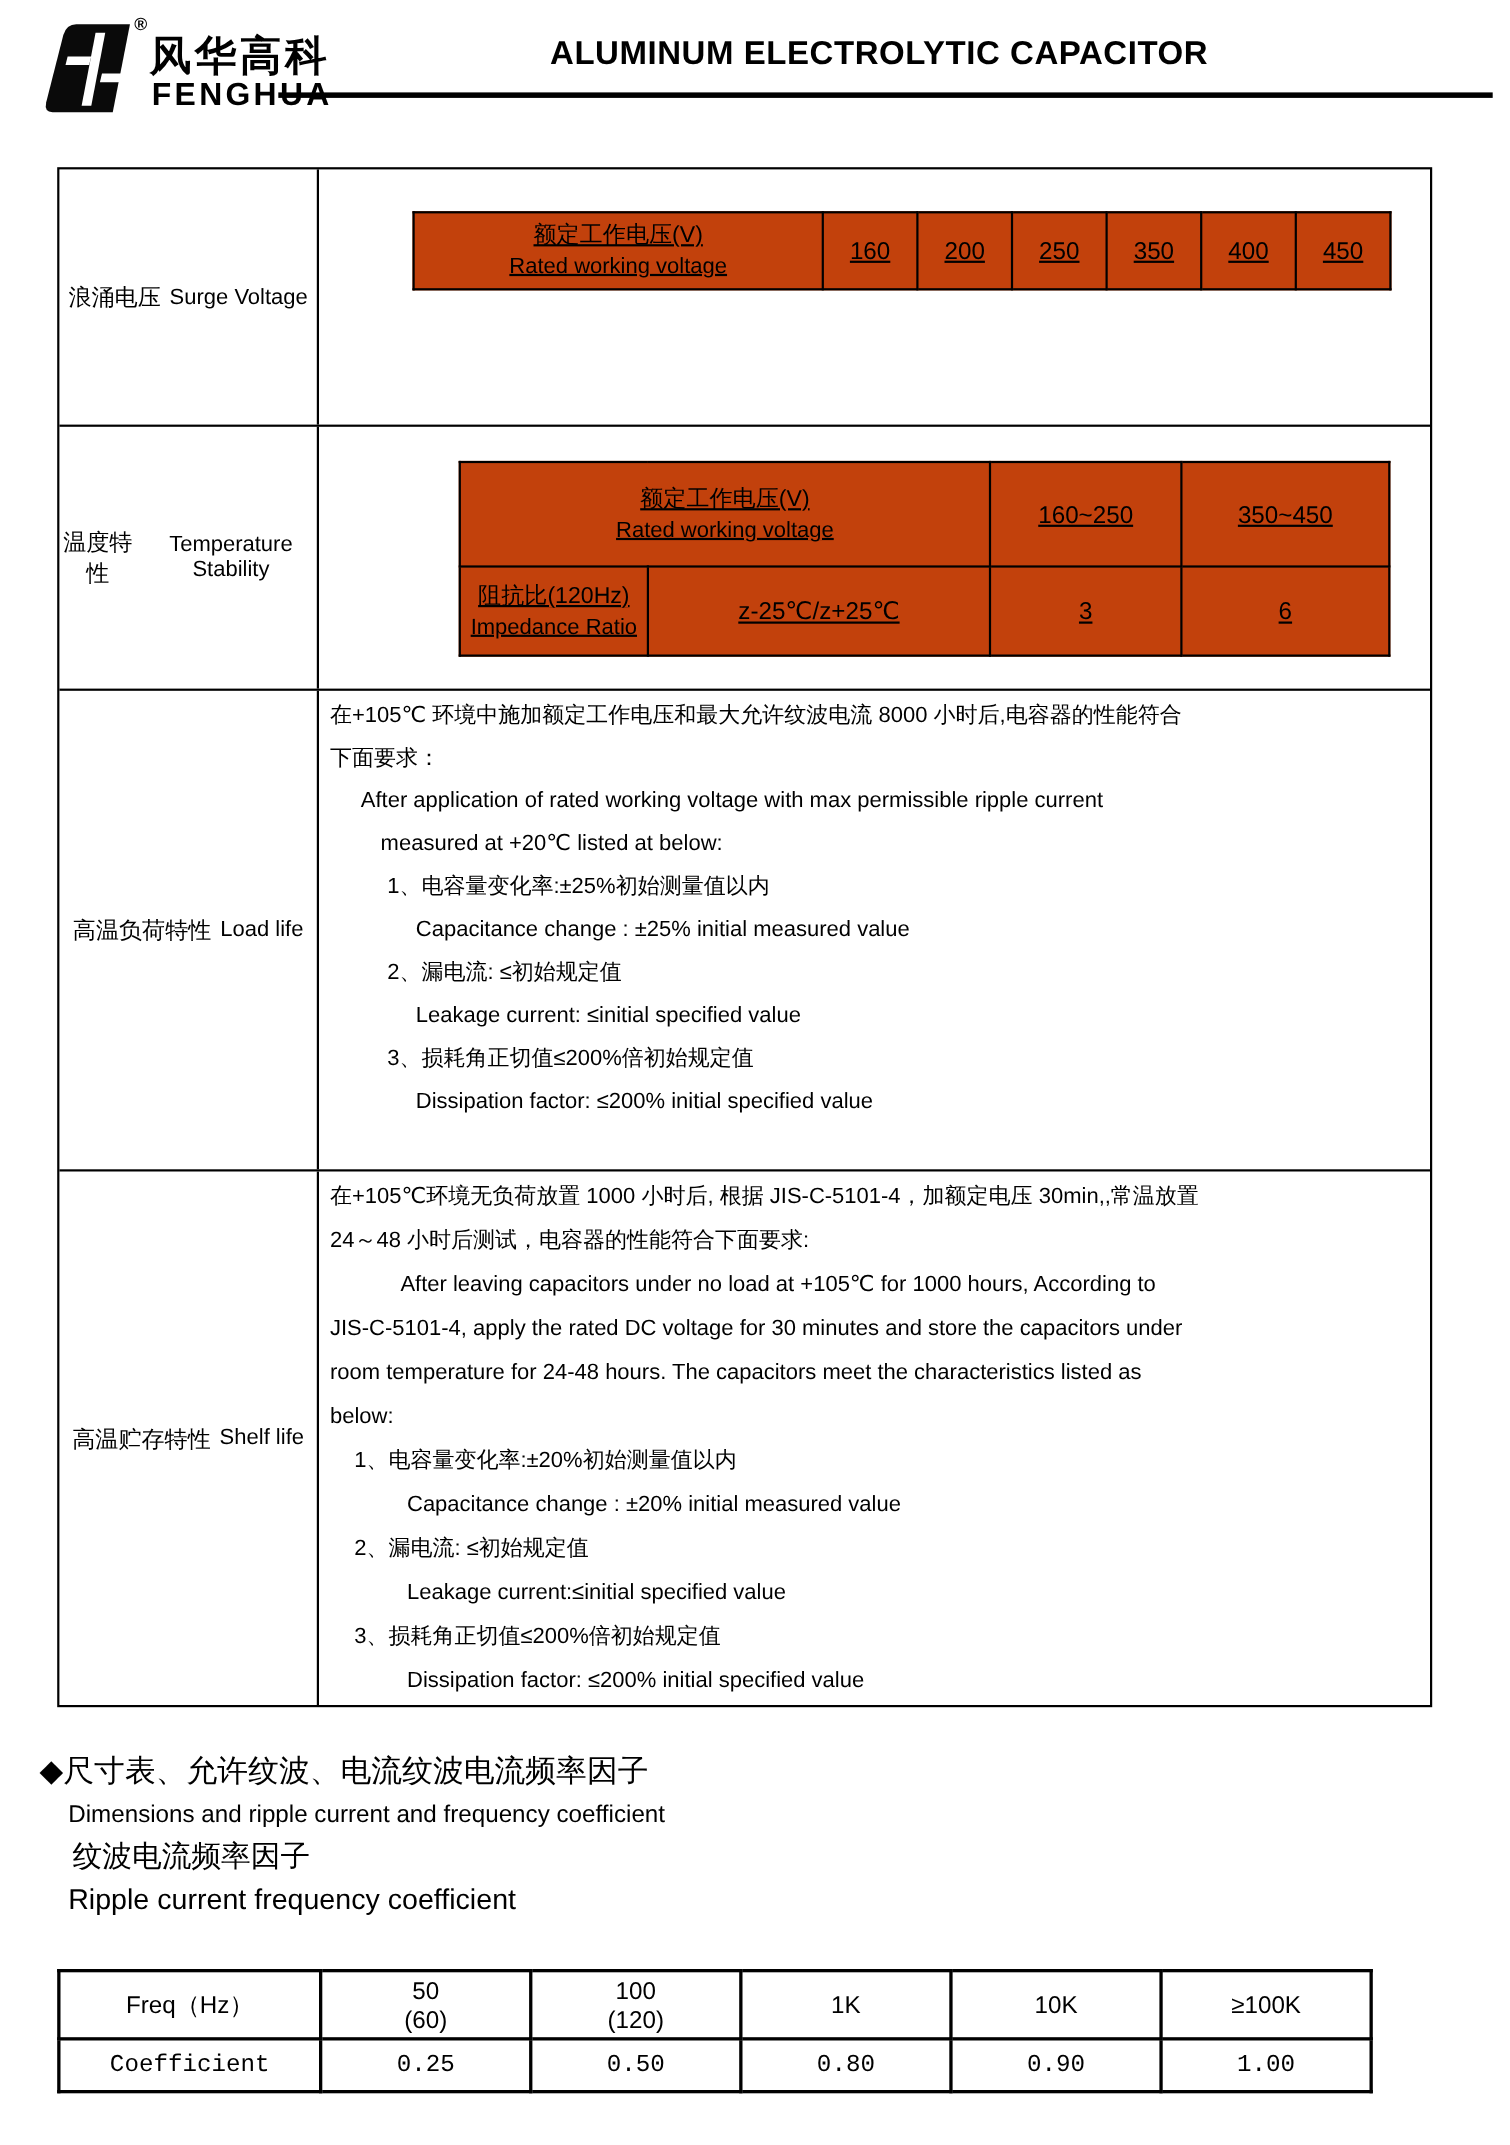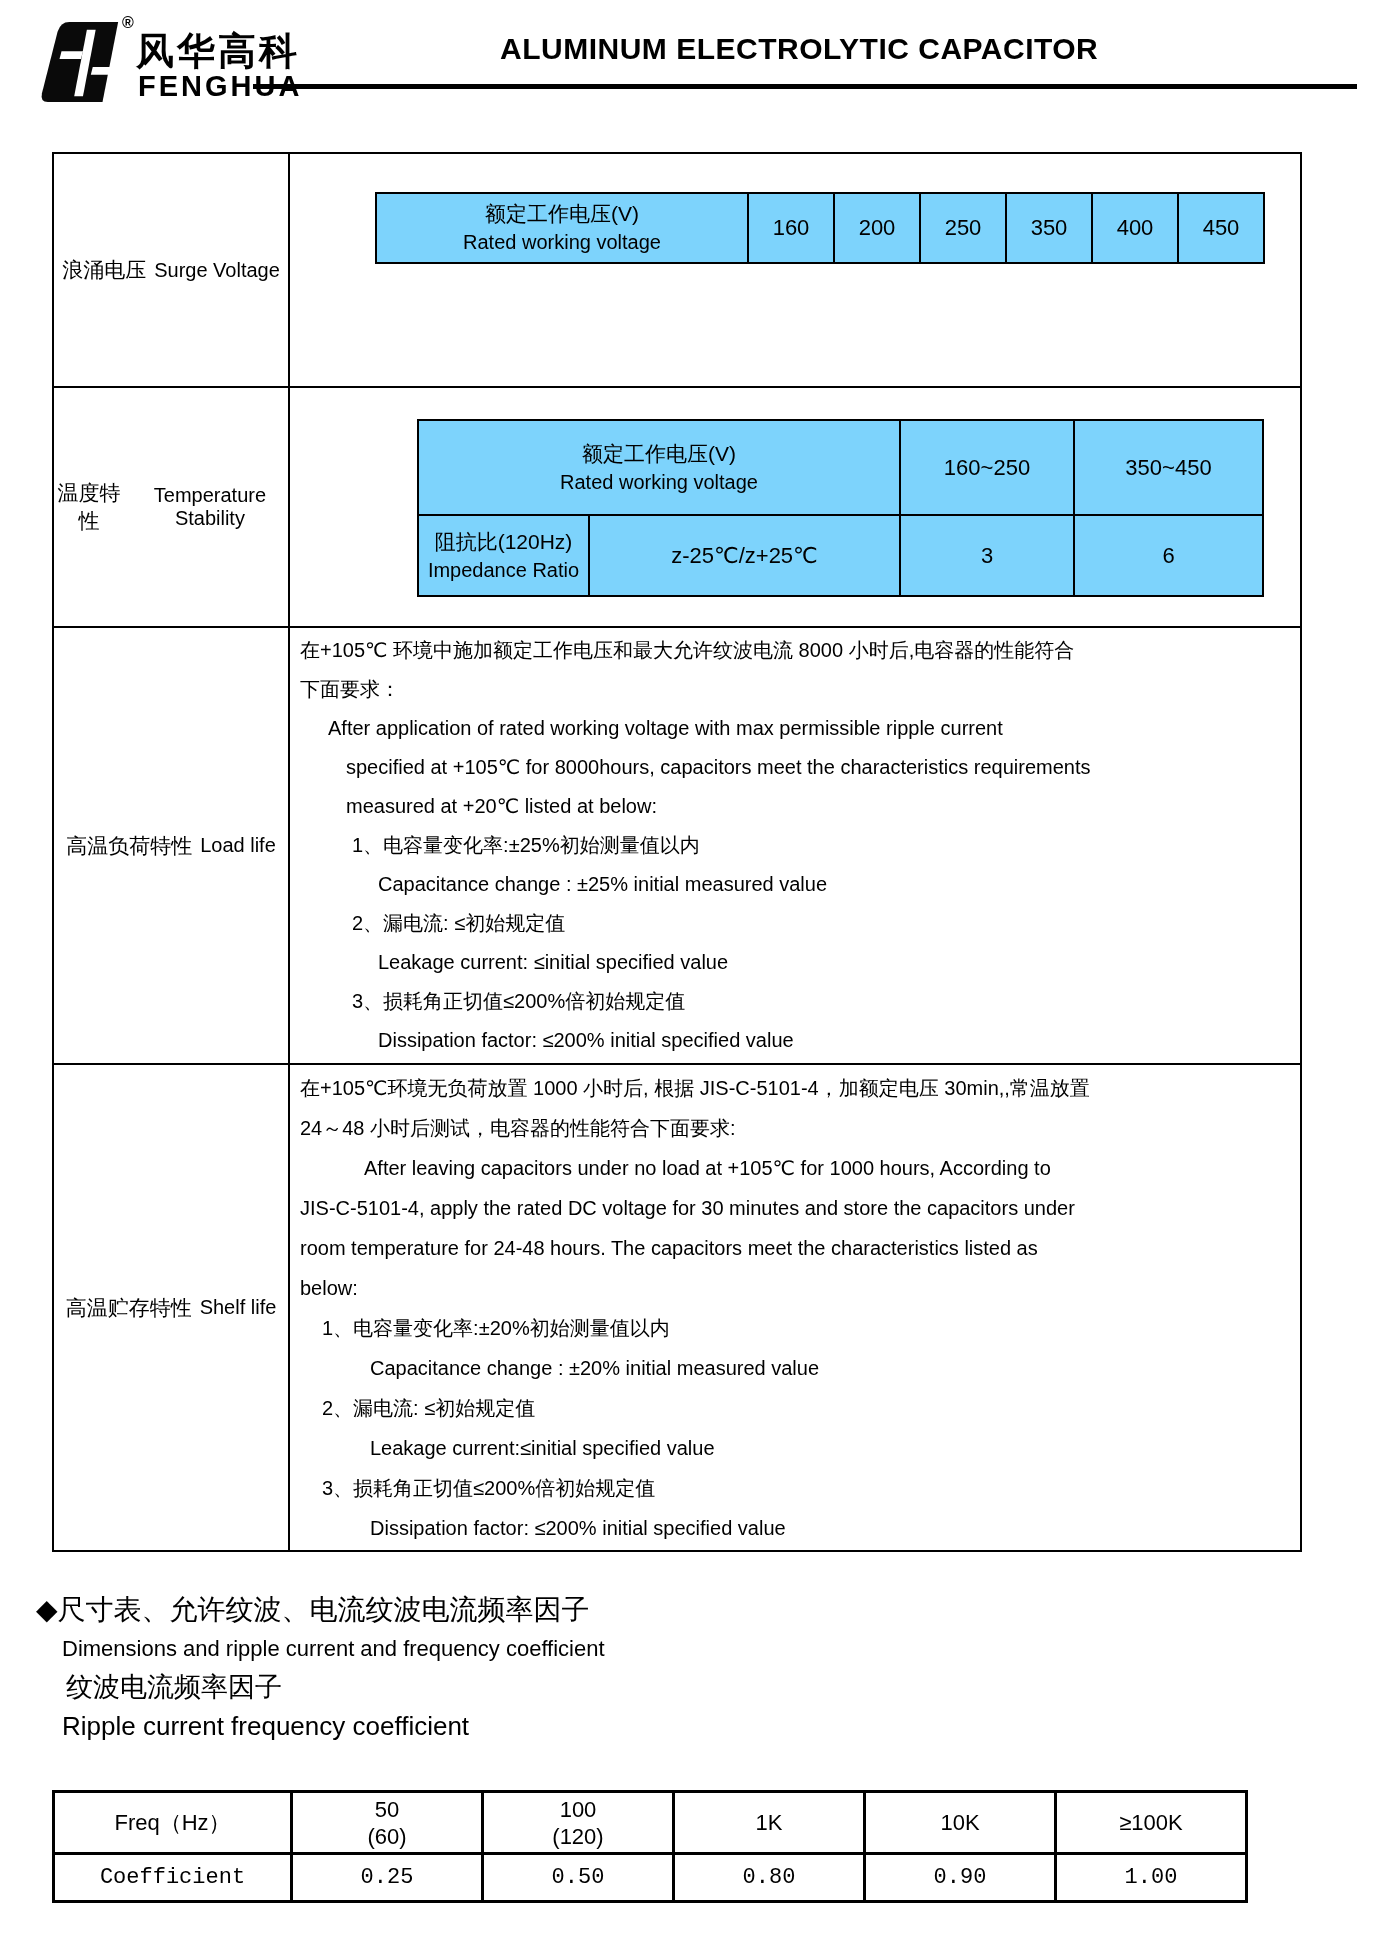--- a/index.html
+++ b/index.html
@@ -18,21 +18,21 @@
   
   .spec { position:absolute; left:52px; top:152px; width:1250px; border:2px solid #000; background:#fff; }
   .srow { display:flex; }
   .srow + .srow { border-top:2px solid #000; }
   .r1 { height:232px; } .r2 { height:240px; } .r3 { height:437px; } .r4 { height:487px; }
   .slabel { width:236px; min-width:236px; border-right:2px solid #000; display:flex; flex-direction:row; justify-content:center; align-items:center; text-align:center; gap:8px; }
   .slabel .cn { font-size:21px; }
   .slabel .en { font-size:20px; }
   .scontent { position:relative; flex:1; }
 
-  table.inner { border-collapse:collapse; table-layout:fixed; background:#7dd3fc; }
+  table.inner { border-collapse:collapse; table-layout:fixed; background:#c2410c;text-decoration:underline; }
   table.inner td { border:2px solid #000; text-align:center; vertical-align:middle; padding:0; font-size:22px; }
   table.inner td .cn { font-size:21px; line-height:28px; display:block; }
   table.inner td .en { font-size:20px; line-height:28px; display:block; }
 
   .t1 { position:absolute; left:85px; top:38px; }
   .t1 tr.ra { height:70px; } .t1 tr.rb { height:84px; }
   .t2 { position:absolute; left:127px; top:31px; }
   .t2 tr.ra { height:95px; } .t2 tr.rb { height:81px; }
 
   .textcell { padding:3px 14px 0 10px; }
@@ -146,21 +146,20 @@
 
     <div class="srow r3">
       <div class="slabel">
         <span class="cn">高温负荷特性</span>
         <span class="en">Load life</span>
       </div>
       <div class="scontent textcell">
         <div class="line">在+105℃ 环境中施加额定工作电压和最大允许纹波电流 8000 小时后,电容器的性能符合</div>
         <div class="line">下面要求：</div>
         <div class="line ind56">After application of rated working voltage with max permissible ripple current</div>
-        <div class="line ind46">specified at +105℃ for 8000hours, capacitors meet the characteristics requirements</div>
         <div class="line ind46">measured at +20℃ listed at below:</div>
         <div class="line ind52">1、电容量变化率:±25%初始测量值以内</div>
         <div class="line ind78">Capacitance change : ±25% initial measured value</div>
         <div class="line ind52">2、漏电流: ≤初始规定值</div>
         <div class="line ind78">Leakage current: ≤initial specified value</div>
         <div class="line ind52">3、损耗角正切值≤200%倍初始规定值</div>
         <div class="line ind78">Dissipation factor: ≤200% initial specified value</div>
       </div>
     </div>
 

